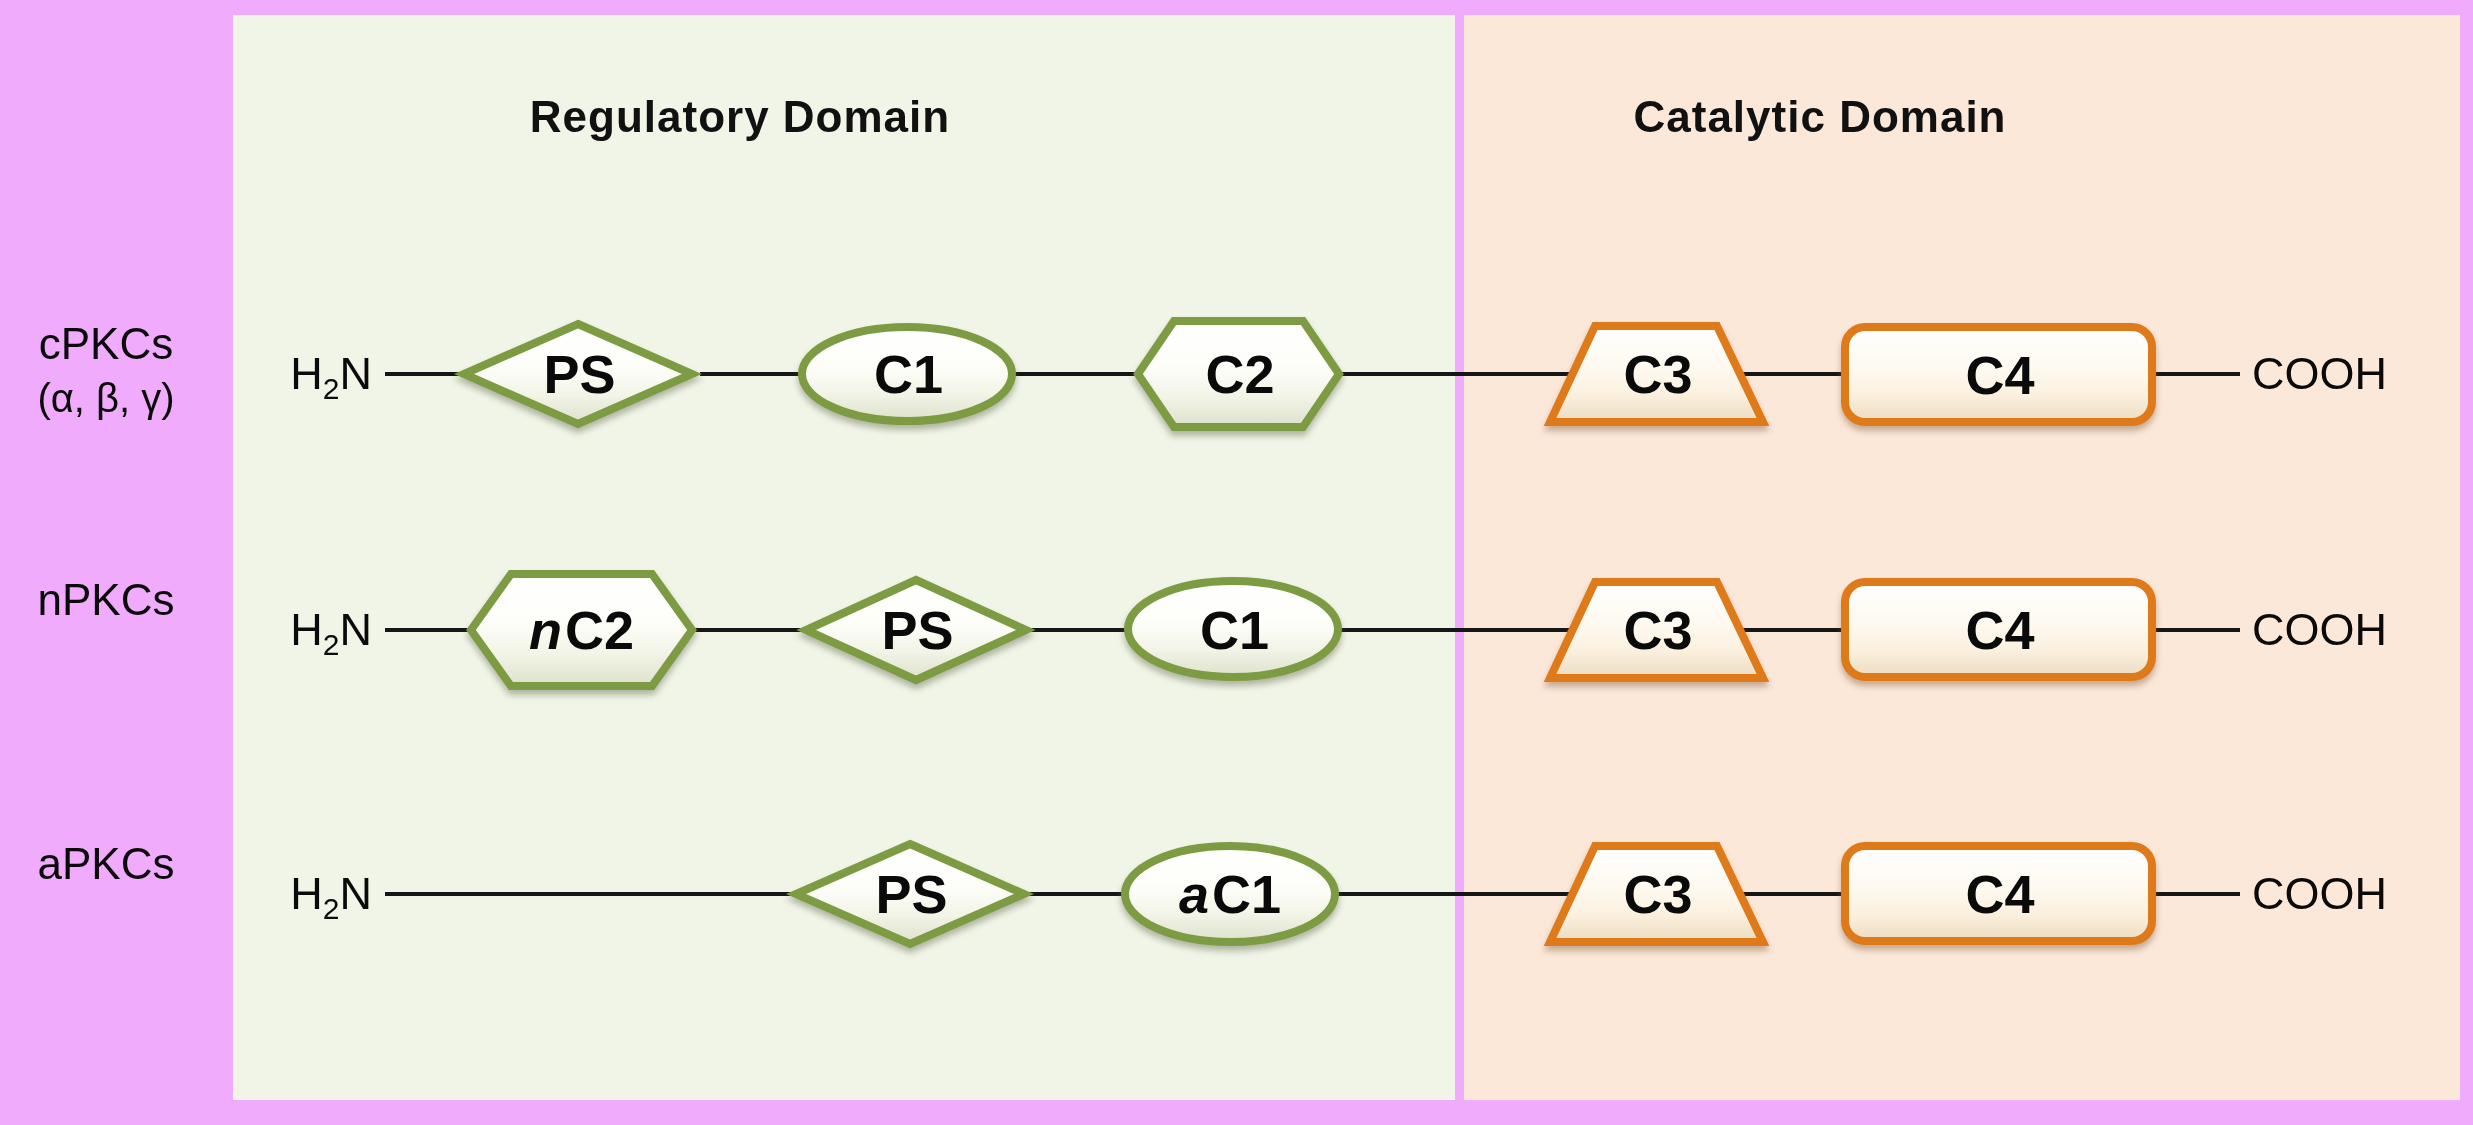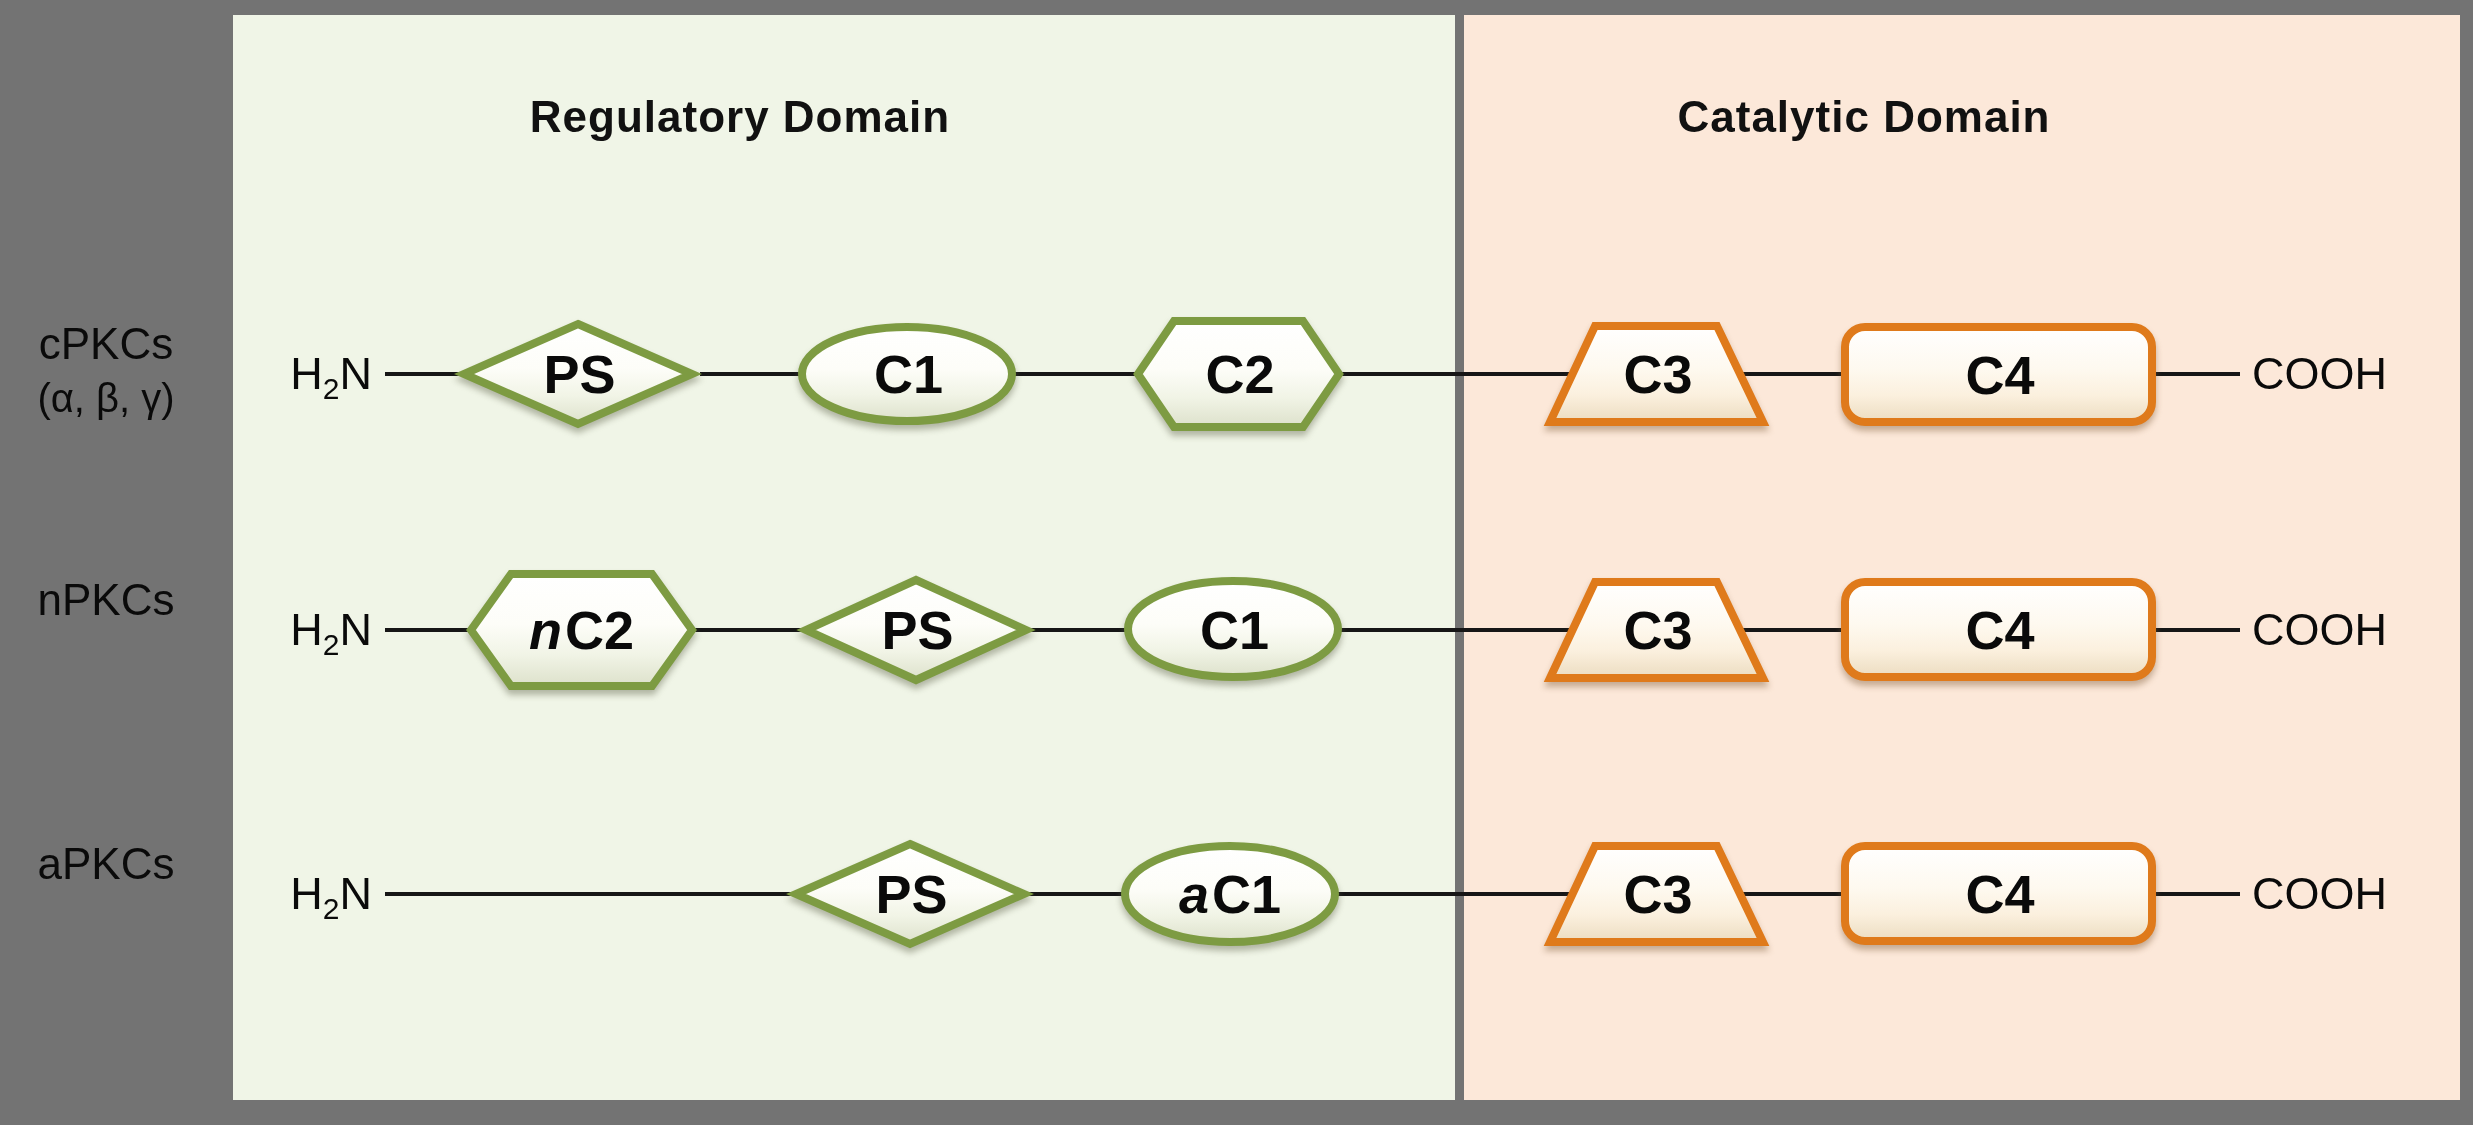--- a/index.html
+++ b/index.html
@@ -1,27 +1,27 @@
 <!DOCTYPE html>
 <html><head>
 <meta charset="utf-8">
 <title>Diagram</title>
 <style>
   html,body{margin:0;padding:0;background:#ffffff;}
   body{font-family:"Liberation Sans","DejaVu Sans",sans-serif;color:#0a0a0a;}
-  .canvas{position:relative;width:2473px;height:1125px;background:#737373;overflow:hidden;}
+  .canvas{position:relative;width:2473px;height:1125px;background:#f0abfc;overflow:hidden;}
 
   .panel{position:absolute;top:15px;height:1085px;z-index:0;}
   .panel-reg{left:233px;width:1222px;background:#f0f5e7;}
   .panel-cat{left:1464px;width:996px;background:#fce8d9;}
 
   .hdr{position:absolute;top:92px;width:800px;text-align:center;
        font-weight:bold;font-size:44px;letter-spacing:1px;color:#111;z-index:2;}
   .hdr-reg{left:340px;}
-  .hdr-cat{left:1464px;}
+  .hdr-cat{left:1420px;}
 
   .bb{position:absolute;height:4px;background:#161616;z-index:1;}
 
   .family{position:absolute;left:0;width:212px;text-align:center;z-index:2;}
   .fam-name{font-size:44px;line-height:55px;}
   .fam-iso{font-size:40px;line-height:55px;}
 
   .terminal{position:absolute;font-size:45px;line-height:56px;white-space:nowrap;z-index:2;}
   .t-h2n{right:2101px;text-align:left;margin-left:46px;}
   .t-cooh{left:2252px;}

